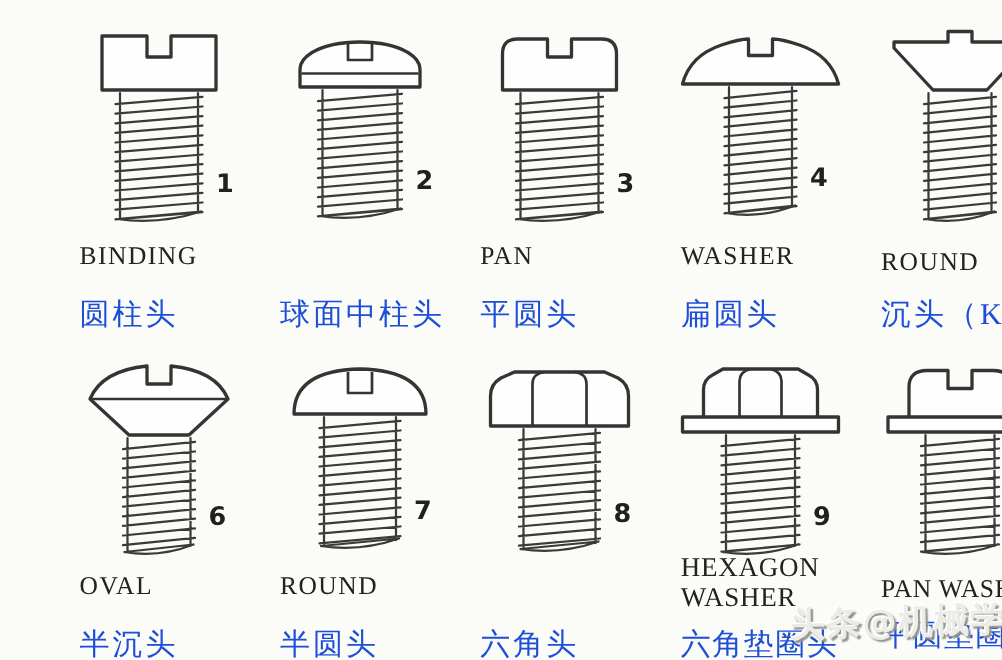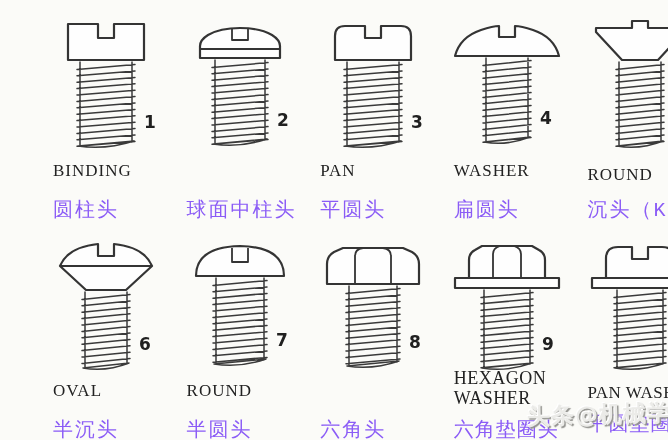--- a/index.html
+++ b/index.html
@@ -26,22 +26,22 @@
   .screw-threads{fill:none;stroke:#3a3a3a;stroke-width:1.5;stroke-linecap:round;}
   .screw-num{font-family:"DejaVu Sans", sans-serif;font-weight:bold;font-size:17px;fill:#202020;}
   .en{
     position:absolute;top:145px;left:13px;
     font-family:"Liberation Serif", serif;
     font-size:17px;letter-spacing:1px;color:#222;
     white-space:nowrap;line-height:20px;
   }
   .zh{
     position:absolute;top:180px;left:13px;
-    font-family:Liberation Mono, monospace;
-    font-size:20px;letter-spacing:2px;color:#8b5cf6;
+    font-family:Liberation Serif, serif;
+    font-size:20px;letter-spacing:2px;color:#1d4ed8;
     white-space:nowrap;
   }
   
   .cell.c5 .en{top:149px;}
   .cell.c9 .en{top:132px;font-size:18px;letter-spacing:0.5px;white-space:normal;width:92px;}
   .cell.c9 .zh{letter-spacing:1px;}
   .cell.c10 .en{top:147px;letter-spacing:0.5px;}
   .cell.c10 .zh{top:174px;letter-spacing:1px;}
   #watermark{
     position:absolute;left:527px;top:399px;z-index:5;

